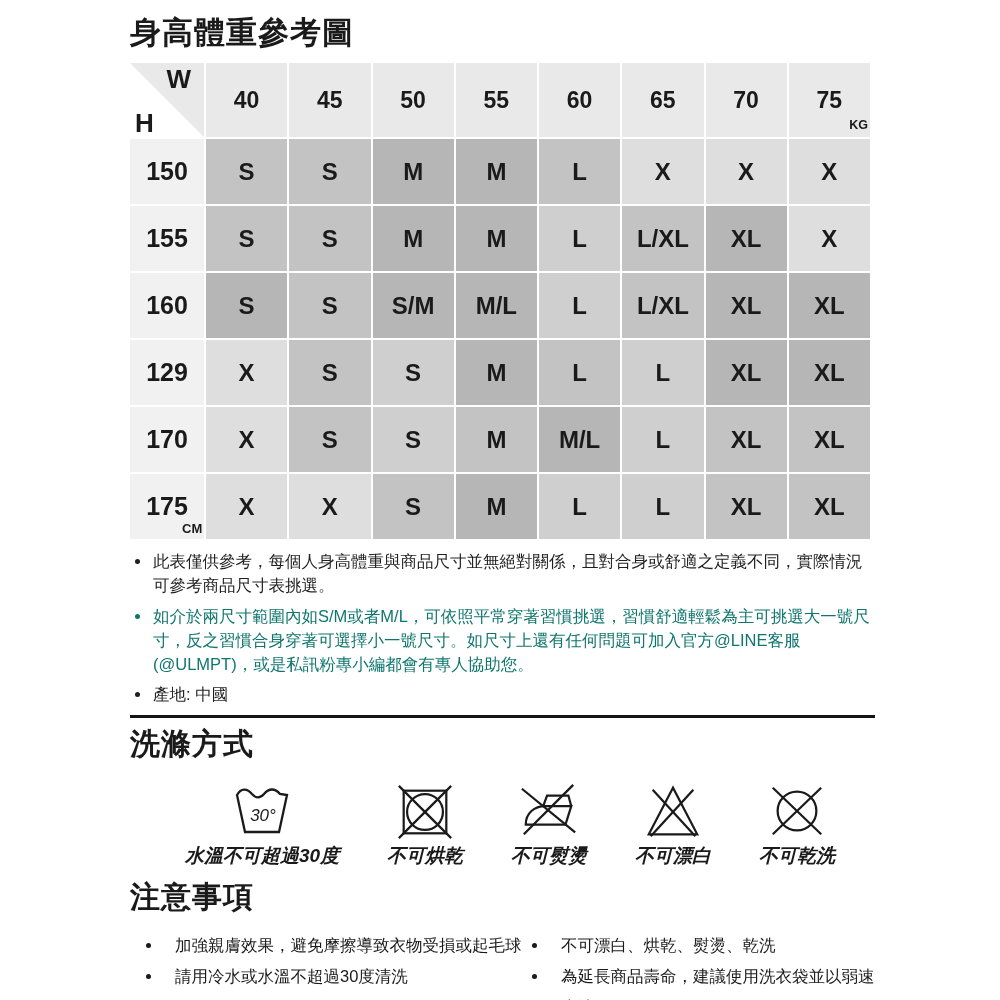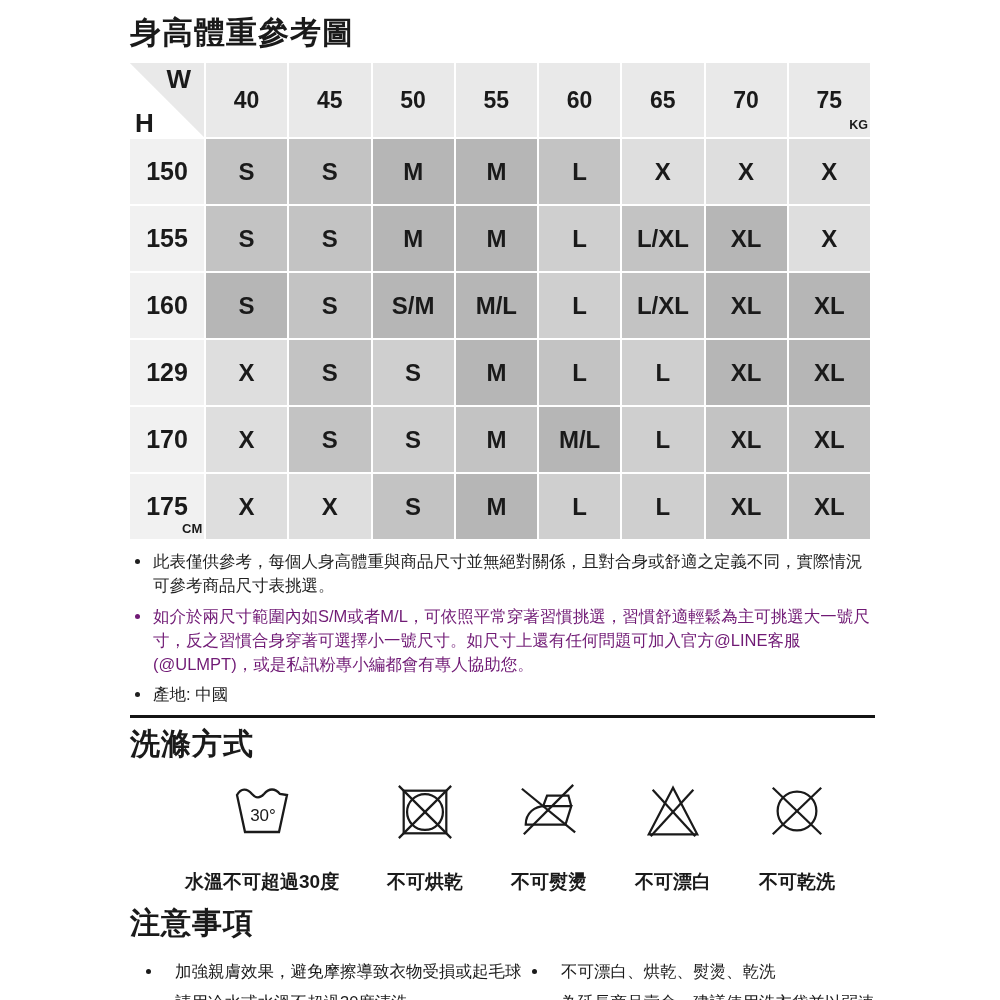--- a/index.html
+++ b/index.html
@@ -30,21 +30,21 @@
   ul.notes li{display:flex;gap:13px;font-size:16.5px;line-height:1.47;margin-bottom:6px;}
   ul.notes .dot{flex:0 0 auto;width:5px;height:5px;border-radius:50%;
         background:currentColor;margin-top:10px;}
 
   hr.divider{border:none;border-top:3px solid #141414;margin:8px 0 4px;}
 
   h2.sec{font-size:30px;font-weight:bold;margin:6px 0 10px;letter-spacing:1px;}
 
   
   .wash-row{display:flex;justify-content:space-between;padding:6px 40px 0 55px;}
-  .wash-item{display:flex;flex-direction:column;align-items:center;gap:26px;}
+  .wash-item{display:flex;flex-direction:column;align-items:center;gap:0;font-style:italic;}
   .wash-item svg{display:block;}
   .wash-label{font-size:19px;font-weight:bold;}
 
   
   .att-cols{display:flex;margin-top:12px;padding-left:16px;}
   .att-cols ul{list-style:none;margin:0;padding:0;}
   .att-left{flex:0 0 386px;}
   .att-right{flex:1;}
   .att-cols li{display:flex;gap:24px;font-size:16.5px;line-height:1.9;}
   .att-cols .dot{flex:0 0 auto;width:5px;height:5px;border-radius:50%;
@@ -129,21 +129,21 @@
       </div>
     <span class="unit-kg">KG</span>
     <span class="unit-cm">CM</span>
   </div>
 
   <ul class="notes">
       <li style="color: rgb(31, 31, 31);">
         <span class="dot"></span>
         <span>此表僅供參考，每個人身高體重與商品尺寸並無絕對關係，且對合身或舒適之定義不同，實際情況可參考商品尺寸表挑選。</span>
       </li>
-      <li style="color: #701a75;">
+      <li style="color: #0f766e;">
         <span class="dot"></span>
         <span>如介於兩尺寸範圍內如S/M或者M/L，可依照平常穿著習慣挑選，習慣舒適輕鬆為主可挑選大一號尺寸，反之習慣合身穿著可選擇小一號尺寸。如尺寸上還有任何問題可加入官方@LINE客服(@ULMPT)，或是私訊粉專小編都會有專人協助您。</span>
       </li>
       <li style="color: rgb(31, 31, 31);">
         <span class="dot"></span>
         <span>產地: 中國</span>
       </li>
     </ul>
 
   <hr class="divider">

